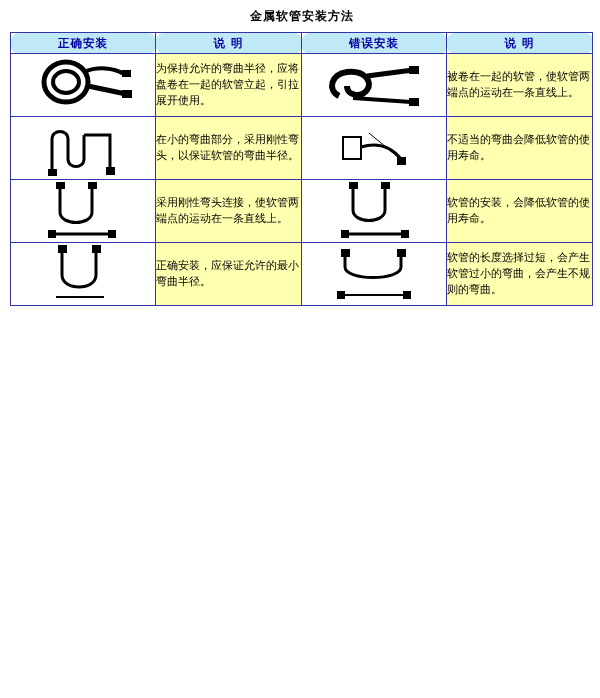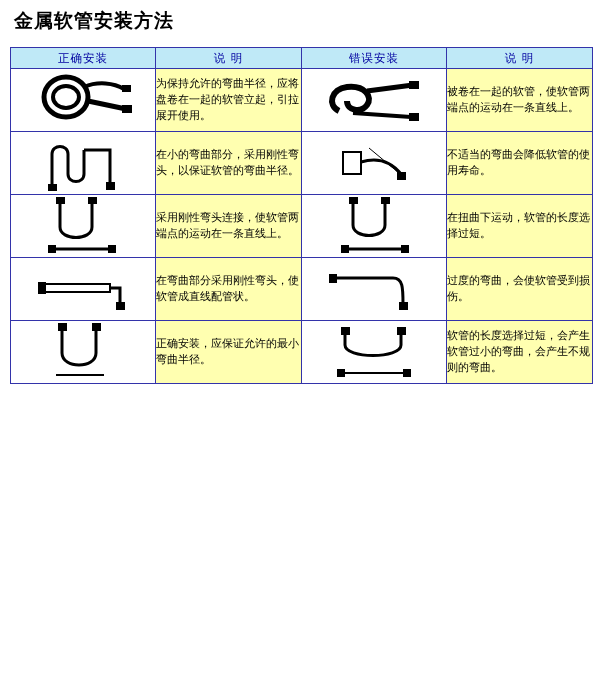--- a/index.html
+++ b/index.html
@@ -15,45 +15,47 @@
     overflow: hidden;
   }
   .page {
     width: 600px;
     height: 698px;
     position: relative;
     box-sizing: border-box;
     padding: 6px 10px 4px 10px;
   }
   .page-title {
-    font-size: 19px;
+    font-size: 12px;
     font-weight: bold;
     letter-spacing: 1px;
-    margin: 2px 0 13px 4px;
+    margin: 2px 0 7px 4px;
     font-family: "DejaVu Sans", sans-serif;
+    text-align: center;
   }
   table.main {
     width: 578px;
     border-collapse: collapse;
     table-layout: fixed;
     border: 1px solid #2222aa;
   }
   table.main td, table.main th {
     border: 1px solid #3333aa;
     padding: 0;
     vertical-align: middle;
   }
   thead th {
     background: #bfe9f7;
     color: #0000a0;
     font-size: 11.5px;
-    font-weight: normal;
+    font-weight: bold;
     height: 20px;
     text-align: center;
     letter-spacing: 1px;
+    border-radius: 8px;
   }
   td.pic {
     background: #ffffff;
     text-align: center;
     vertical-align: middle;
     padding: 2px 0;
   }
   td.desc {
     background: #ffffb0;
     font-size: 11px;
@@ -148,42 +150,23 @@
         <td class="pic">
           <svg width="130" height="58" viewBox="0 0 130 58">
             <path d="M44 4 L44 28 C44 42 76 42 76 28 L76 4" fill="none" stroke="#000" stroke-width="3"></path>
             <rect x="40" y="0" width="9" height="7" fill="#000"></rect>
             <rect x="72" y="0" width="9" height="7" fill="#000"></rect>
             <path d="M36 52 L94 52" stroke="#000" stroke-width="3"></path>
             <rect x="32" y="48" width="8" height="8" fill="#000"></rect>
             <rect x="92" y="48" width="8" height="8" fill="#000"></rect>
           </svg>
         </td>
-        <td class="desc">在扭曲下运动，软管的长度选择过短。</td>
+        <td class="desc">软管的安装，会降低软管的使用寿命。</td>
       </tr>
 
-      <tr class="row-h">
-        <td class="pic">
-          <svg width="130" height="58" viewBox="0 0 130 58">
-            <rect x="26" y="24" width="66" height="8" fill="none" stroke="#000" stroke-width="2"></rect>
-            <path d="M92 28 L102 28 L102 44" fill="none" stroke="#000" stroke-width="3"></path>
-            <rect x="20" y="22" width="8" height="12" fill="#000"></rect>
-            <rect x="98" y="42" width="9" height="8" fill="#000"></rect>
-          </svg>
-        </td>
-        <td class="desc">在弯曲部分采用刚性弯头，使软管成直线配管状。</td>
-        <td class="pic">
-          <svg width="130" height="58" viewBox="0 0 130 58">
-            <path d="M26 18 L84 18 C94 18 94 28 94 44" fill="none" stroke="#000" stroke-width="3"></path>
-            <rect x="20" y="14" width="8" height="9" fill="#000"></rect>
-            <rect x="90" y="42" width="9" height="8" fill="#000"></rect>
-          </svg>
-        </td>
-        <td class="desc">过度的弯曲，会使软管受到损伤。</td>
-      </tr>
 
       <tr class="row-h">
         <td class="pic">
           <svg width="130" height="58" viewBox="0 0 130 58">
             <path d="M44 4 L44 30 C44 46 78 46 78 30 L78 4" fill="none" stroke="#000" stroke-width="3"></path>
             <rect x="40" y="0" width="9" height="8" fill="#000"></rect>
             <rect x="74" y="0" width="9" height="8" fill="#000"></rect>
             <path d="M38 52 L86 52" stroke="#000" stroke-width="2"></path>
           </svg>
         </td>

